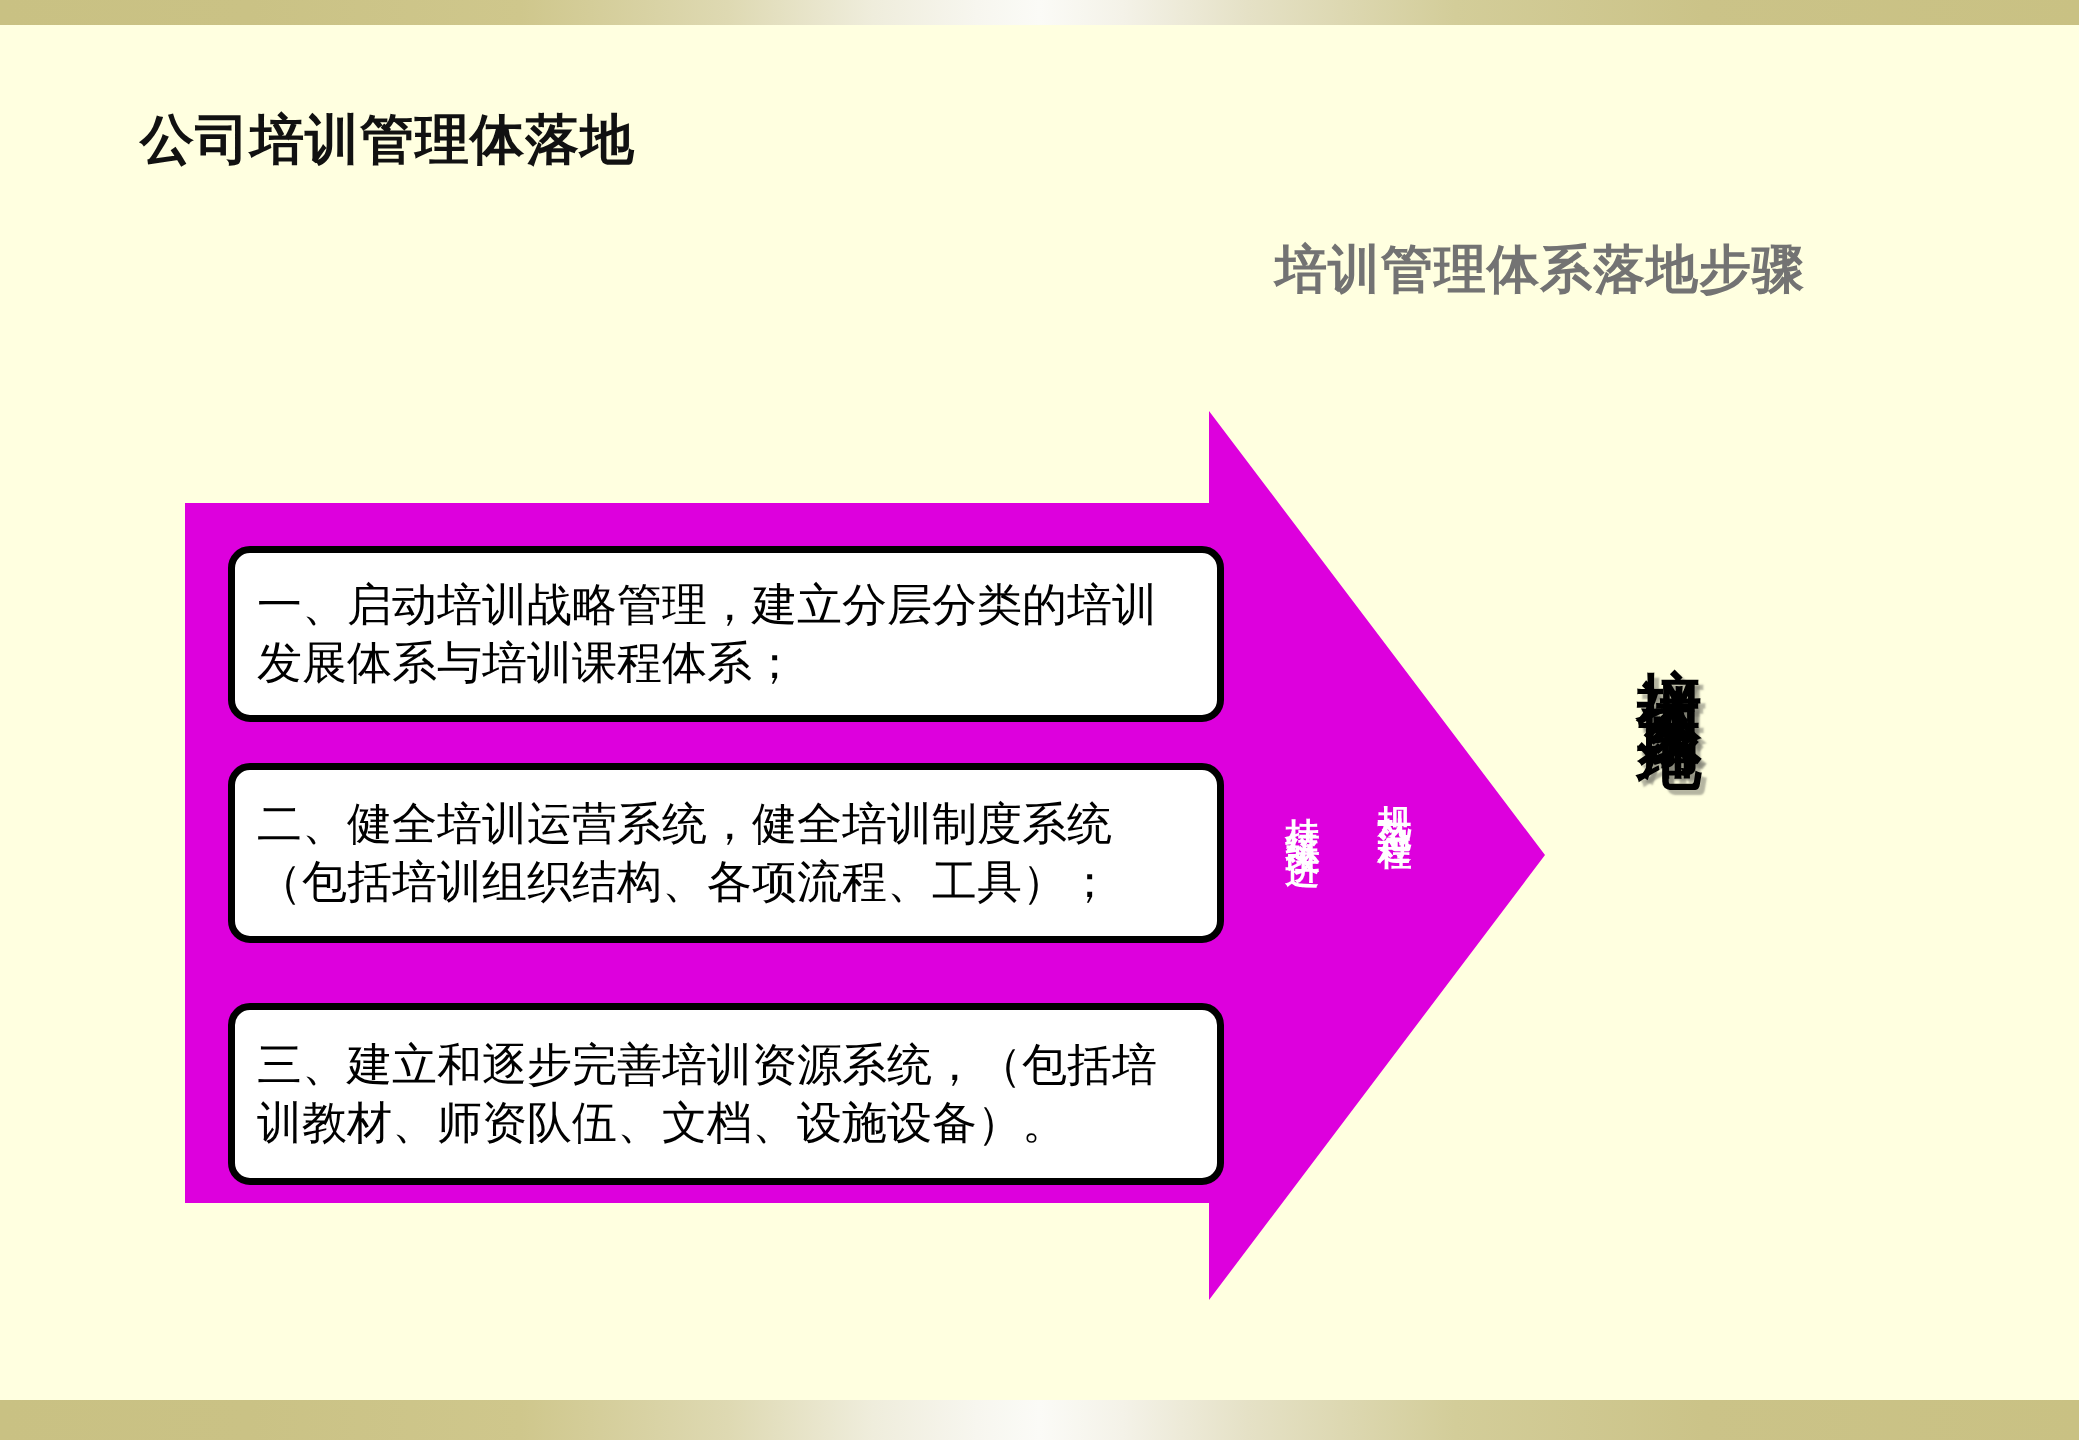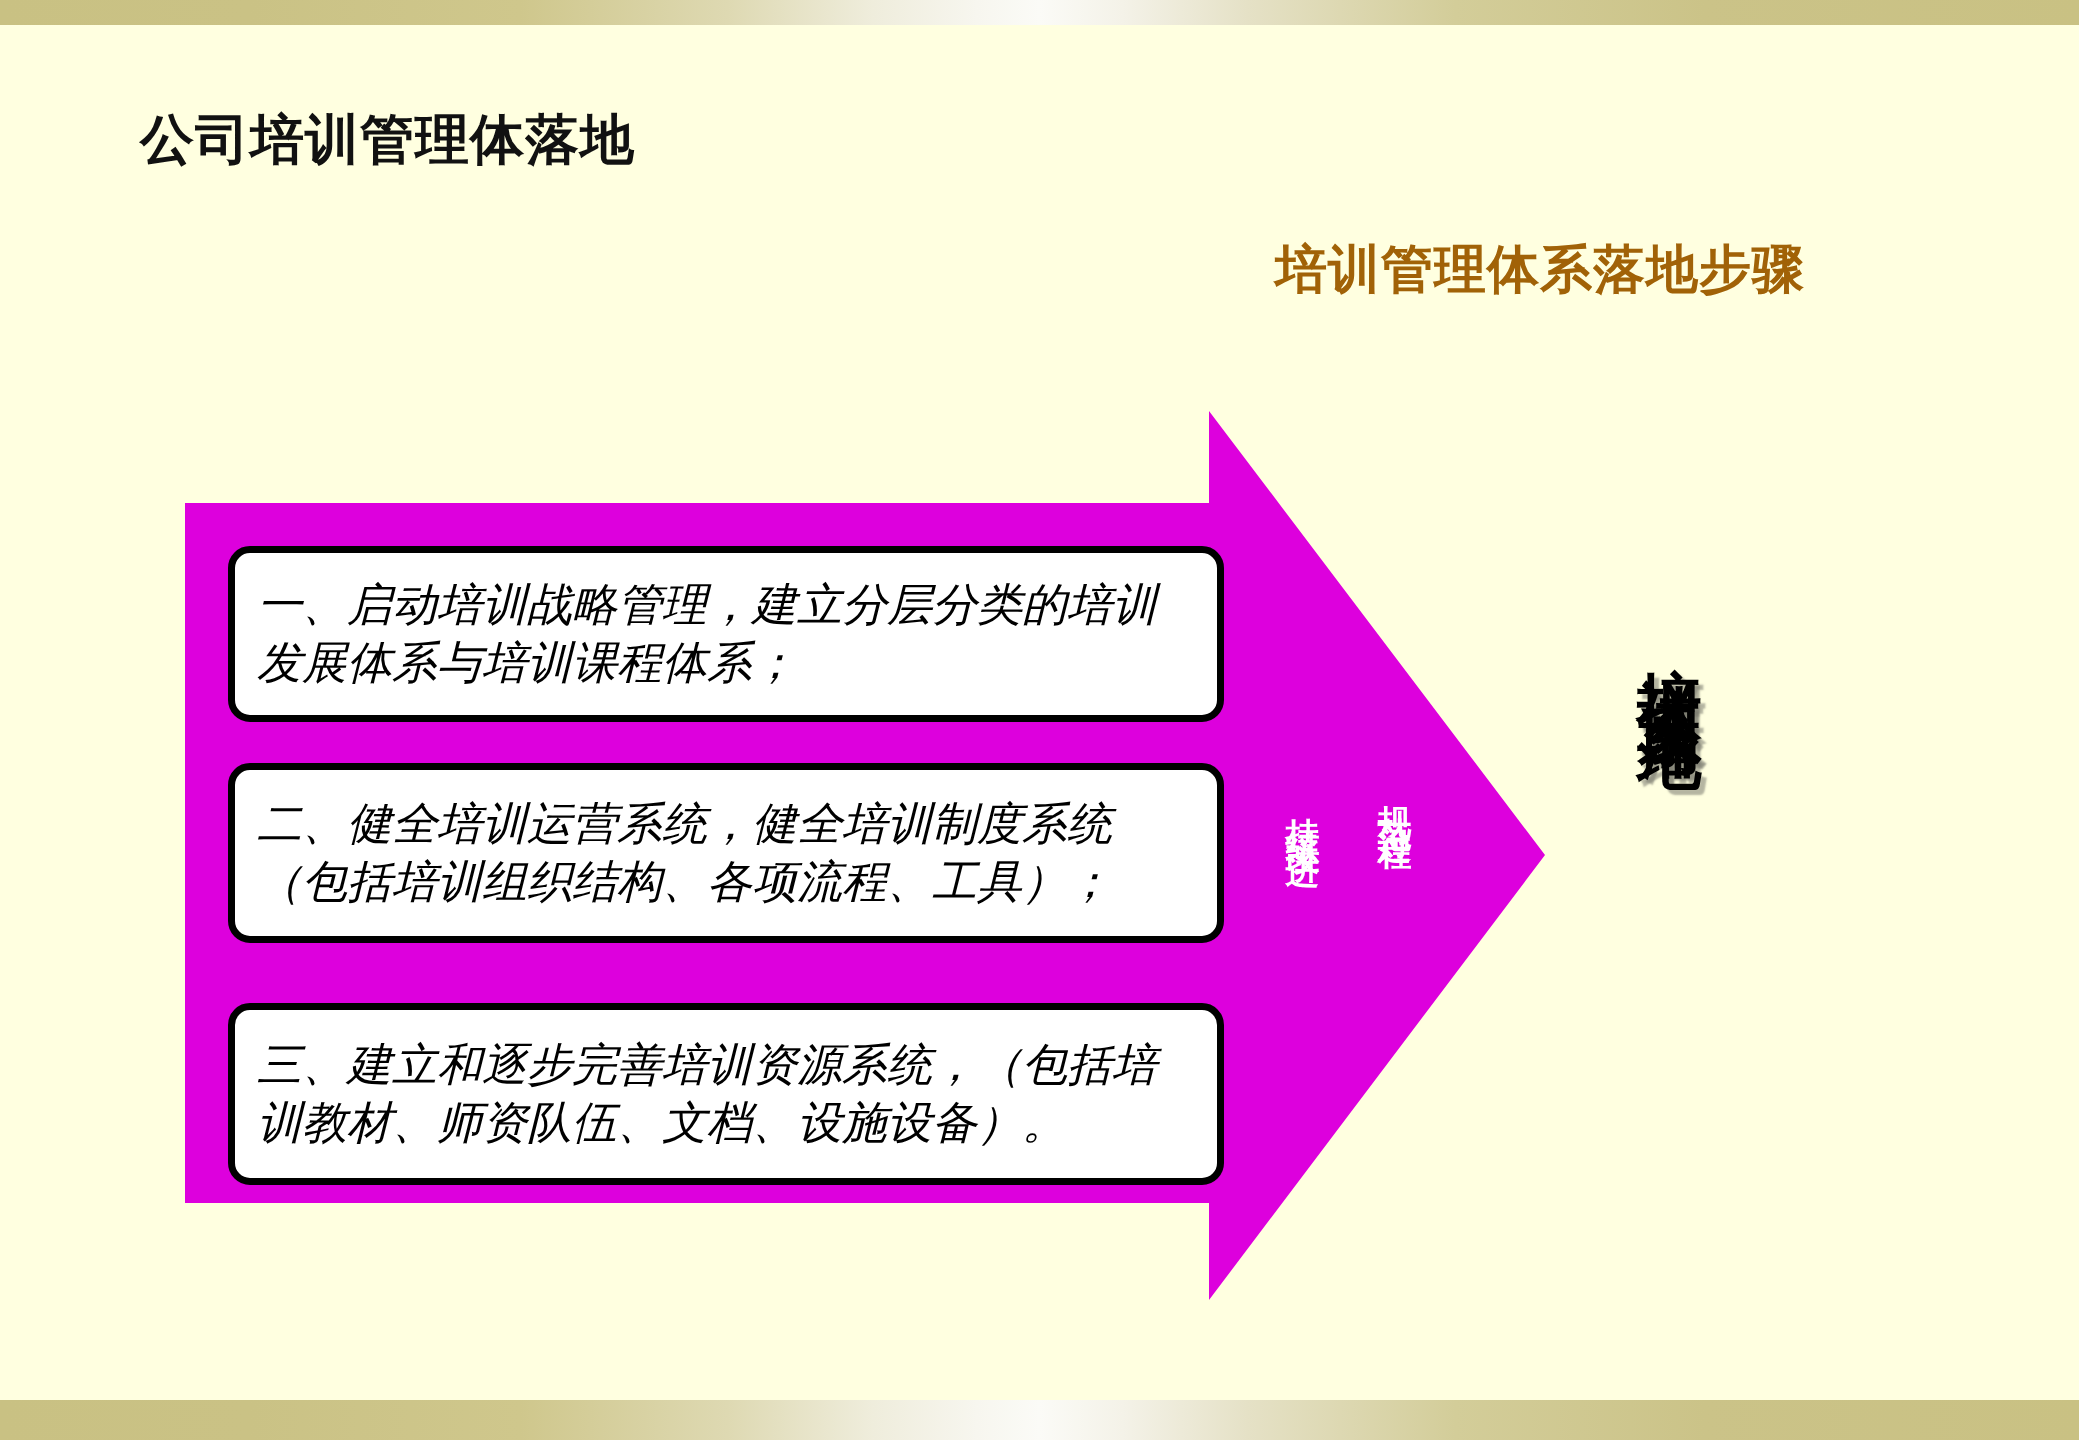--- a/index.html
+++ b/index.html
@@ -54,21 +54,21 @@
     letter-spacing: 1px;
     white-space: nowrap;
     text-align: right;
   }
   #subtitle {
     position: absolute;
     left: 1275px;
     top: 235px;
     font-size: 52px;
     font-weight: bold;
-    color: #a16207;
+    color: #737373;
     letter-spacing: 1px;
     white-space: nowrap;
   }
 
   
   #arrow-svg {
     position: absolute;
     left: 0;
     top: 0;
     width: 2079px;
@@ -80,21 +80,20 @@
   .step-box {
     position: absolute;
     left: 228px;
     width: 996px;
     background: #ffffff;
     border: 7px solid #000000;
     border-radius: 22px;
     box-sizing: border-box;
     display: flex;
     align-items: center;
-    font-style: italic;
   }
   #step-box-1 { top: 546px;  height: 176px; }
   #step-box-2 { top: 763px;  height: 180px; }
   #step-box-3 { top: 985px;  height: 182px; margin-top: 18px; }
 
   .step-text {
     font-family: "Liberation Serif", "DejaVu Serif", serif;
     font-size: 45px;
     line-height: 1.30;
     color: #000000;

